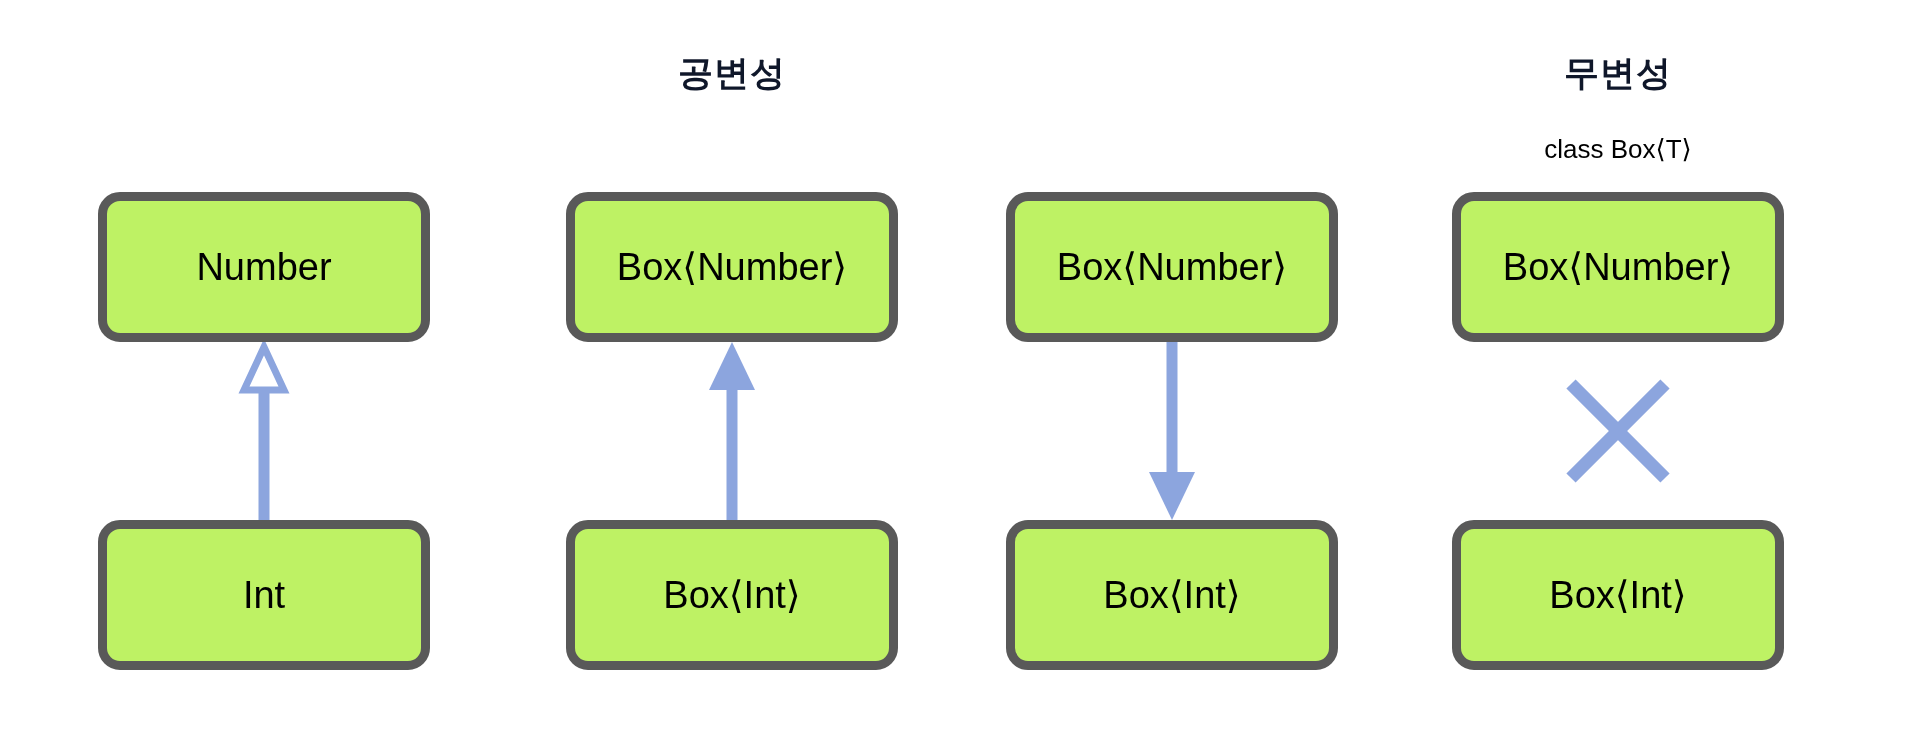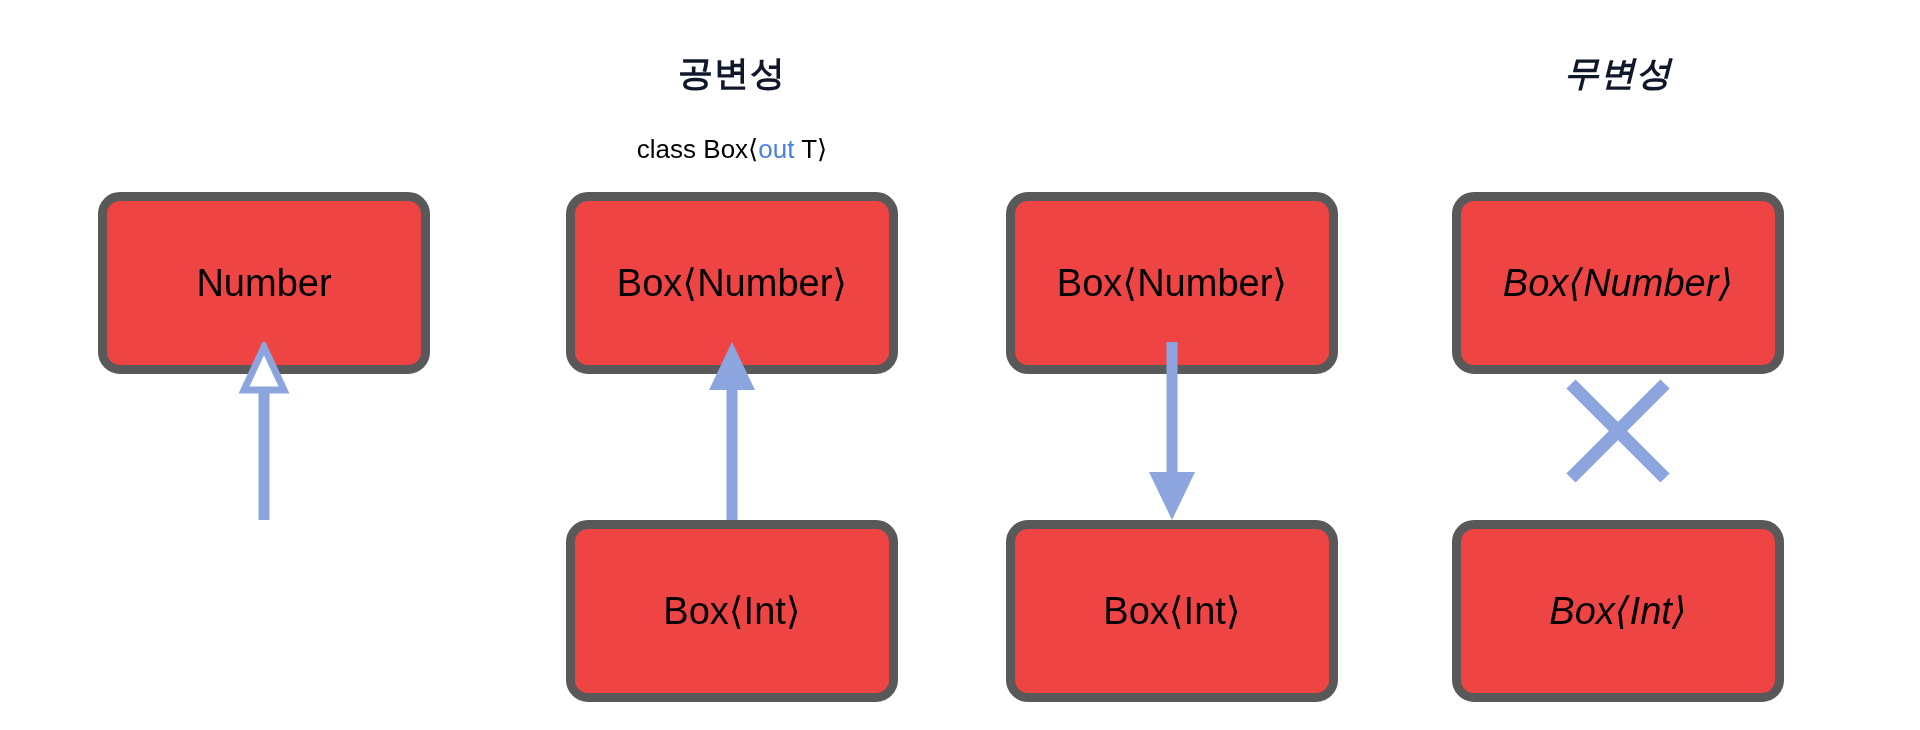--- a/index.html
+++ b/index.html
@@ -5,37 +5,37 @@
   * { margin: 0; padding: 0; box-sizing: border-box; }
   html, body { width: 1920px; height: 730px; background: #ffffff; overflow: hidden; }
   body { font-family: "Liberation Sans", "DejaVu Sans", sans-serif; color: #000; }
 
   .diagram { position: relative; width: 1920px; height: 730px; background: #fff; }
 
   .column { position: absolute; top: 0; width: 332px; height: 700px; }
   .col-1 { left: 98px; }
   .col-2 { left: 566px; }
   .col-3 { left: 1006px; }
-  .col-4 { left: 1452px; font-style: italic; }
+  .col-4 { left: 1452px; }
 
   .col-title {
     position: absolute; top: 42px; left: 0; width: 100%;
     text-align: center; font-size: 35px; font-weight: 700; color: #0f172a;
     letter-spacing: 1px;
     margin-top: 8px;
   }
   .col-code {
     position: absolute; top: 134px; left: 0; width: 100%;
     text-align: center; font-size: 26px; color: #000;
   }
   .col-code .kw { color: #4A80E1; }
 
   .type-box {
-    position: absolute; left: 0; width: 332px; height: 182px;
-    background: #ef4444; border: 9px solid #595959; border-radius: 22px;
+    position: absolute; left: 0; width: 332px; height: 150px;
+    background: #bef264; border: 9px solid #595959; border-radius: 22px;
     display: flex; align-items: center; justify-content: center;
     font-size: 38px; color: #000;
   }
   .type-box.top { top: 192px; }
   .type-box.bottom { top: 520px; }
 
   .connector {
     position: absolute; top: 342px; left: 0; width: 332px; height: 178px;
     display: flex; align-items: center; justify-content: center;
   }
@@ -50,25 +50,27 @@
     <div class="col-title"></div>
     <div class="type-box top">
       <span>Number</span>
     </div>
     <div class="connector">
       <svg width="60" height="178" viewBox="0 0 60 178">
         <rect x="24.5" y="44" width="11" height="134" fill="#8CA5DE"></rect>
         <polygon points="30,5 10,48 50,48" fill="#ffffff" stroke="#8CA5DE" stroke-width="7" stroke-linejoin="miter"></polygon>
       </svg>
     </div>
+    <div class="type-box bottom">
+      <span>Int</span>
+    </div>
   </div>
 
   <div class="column col-2">
     <div class="col-title">공변성</div>
-    <div class="col-code"><span>class Box⟨</span><span class="kw">out</span><span> T⟩</span></div>
     <div class="type-box top">
       <span>Box⟨Number⟩</span>
     </div>
     <div class="connector">
       <svg width="60" height="178" viewBox="0 0 60 178">
         <rect x="24.5" y="40" width="11" height="138" fill="#8CA5DE"></rect>
         <polygon points="30,0 7,48 53,48" fill="#8CA5DE"></polygon>
       </svg>
     </div>
     <div class="type-box bottom">
@@ -86,20 +88,21 @@
         <polygon points="30,178 7,130 53,130" fill="#8CA5DE"></polygon>
       </svg>
     </div>
     <div class="type-box bottom">
       <span>Box⟨Int⟩</span>
     </div>
   </div>
 
   <div class="column col-4">
     <div class="col-title">무변성</div>
+    <div class="col-code"><span>class Box⟨</span><span class="kw"></span><span>T⟩</span></div>
     <div class="type-box top">
       <span>Box⟨Number⟩</span>
     </div>
     <div class="connector">
       <svg width="112" height="112" viewBox="0 0 112 112">
         <line x1="9" y1="9" x2="103" y2="103" stroke="#8CA5DE" stroke-width="13"></line>
         <line x1="103" y1="9" x2="9" y2="103" stroke="#8CA5DE" stroke-width="13"></line>
       </svg>
     </div>
     <div class="type-box bottom">

